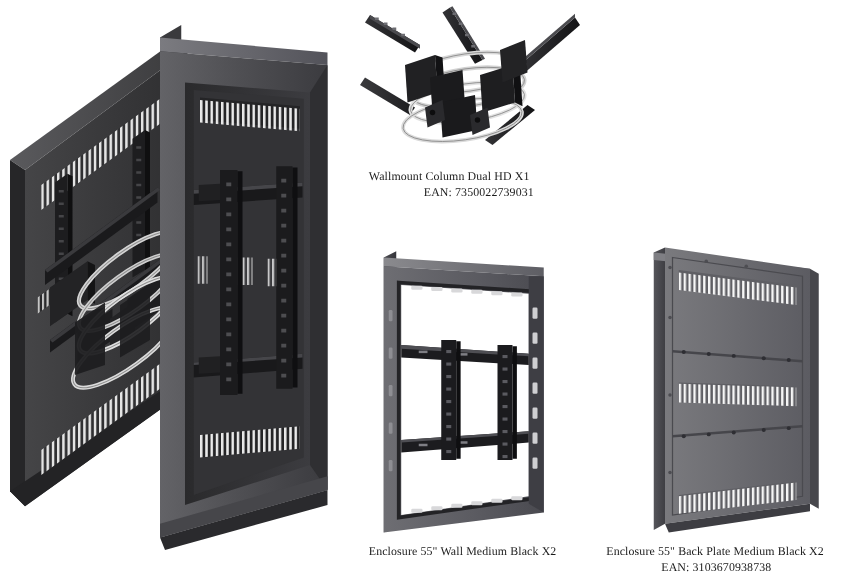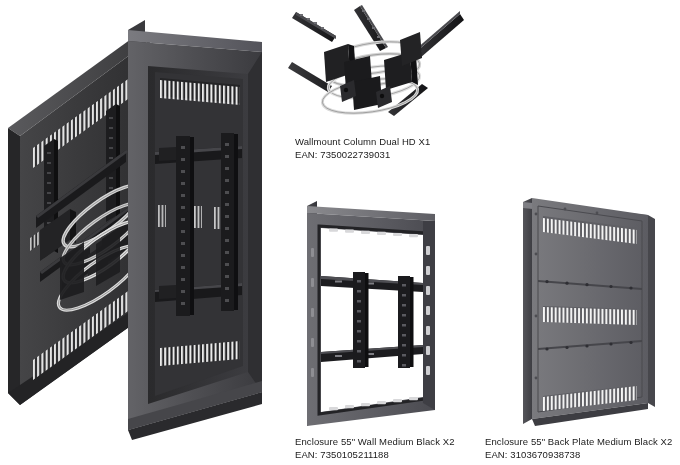--- a/index.html
+++ b/index.html
@@ -6,32 +6,32 @@
     margin: 0;
     padding: 0;
     background: #ffffff;
   }
   .page {
     position: relative;
     width: 680px;
     height: 465px;
     background: #ffffff;
     overflow: hidden;
-    font-family: Liberation Sans, sans-serif;
+    font-family: Liberation Serif, serif;
   }
 
   .caption {
     position: absolute;
     color: #1a1a1a;
     font-size: 9.5px;
     line-height: 12.5px;
     letter-spacing: 0.1px;
     white-space: nowrap;
   }
-  .caption .line2 { display: block; }
+  .caption .line2 { display: block; margin-left: 44px; }
 
   
   .prod { position: absolute; }
   .svgwrap { position: absolute; left: 0; top: 0; }
 </style>
 </head>
 <body>
 
 <div class="page">
 
@@ -488,21 +488,20 @@
           <rect x="107" y="156" width="4" height="2.5"></rect>
             <rect x="107" y="166" width="4" height="2.5"></rect>
           <rect x="107" y="176" width="4" height="2.5"></rect>
         </g>
       </g>
     </svg>
   </div>
 
   <div class="caption" style="left:295px; top:436px;">
     <span>Enclosure 55" Wall Medium Black X2</span>
-    <span class="line2">EAN: 7350105211188</span>
   </div>
 
   <div class="prod" style="left:505px; top:188px; width:165px; height:245px;">
     <svg class="svgwrap" width="165" height="245" viewBox="0 0 165 245">
       <defs>
         <linearGradient id="bpFace" x1="0" y1="0" x2="1" y2="0">
           <stop offset="0" stop-color="#7a7a7e"></stop>
           <stop offset="0.5" stop-color="#6b6b70"></stop>
           <stop offset="1" stop-color="#5c5c62"></stop>
         </linearGradient>

